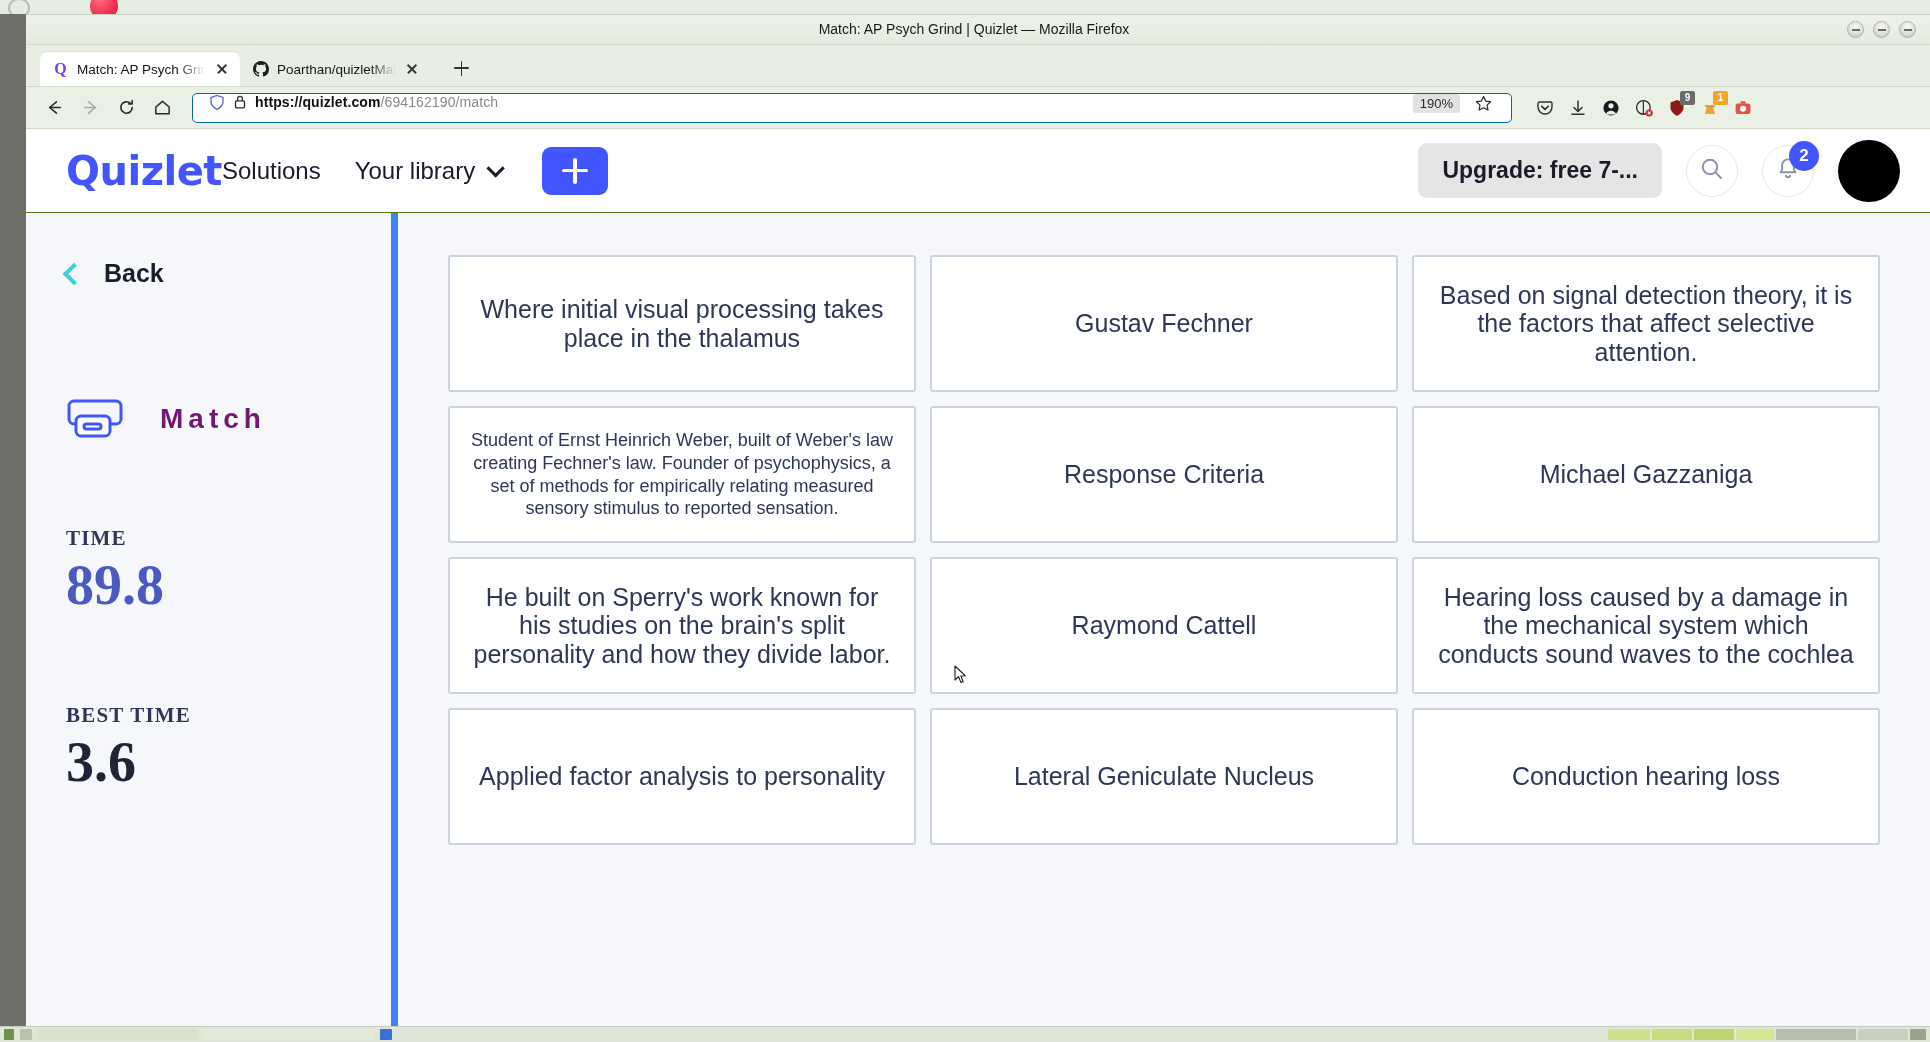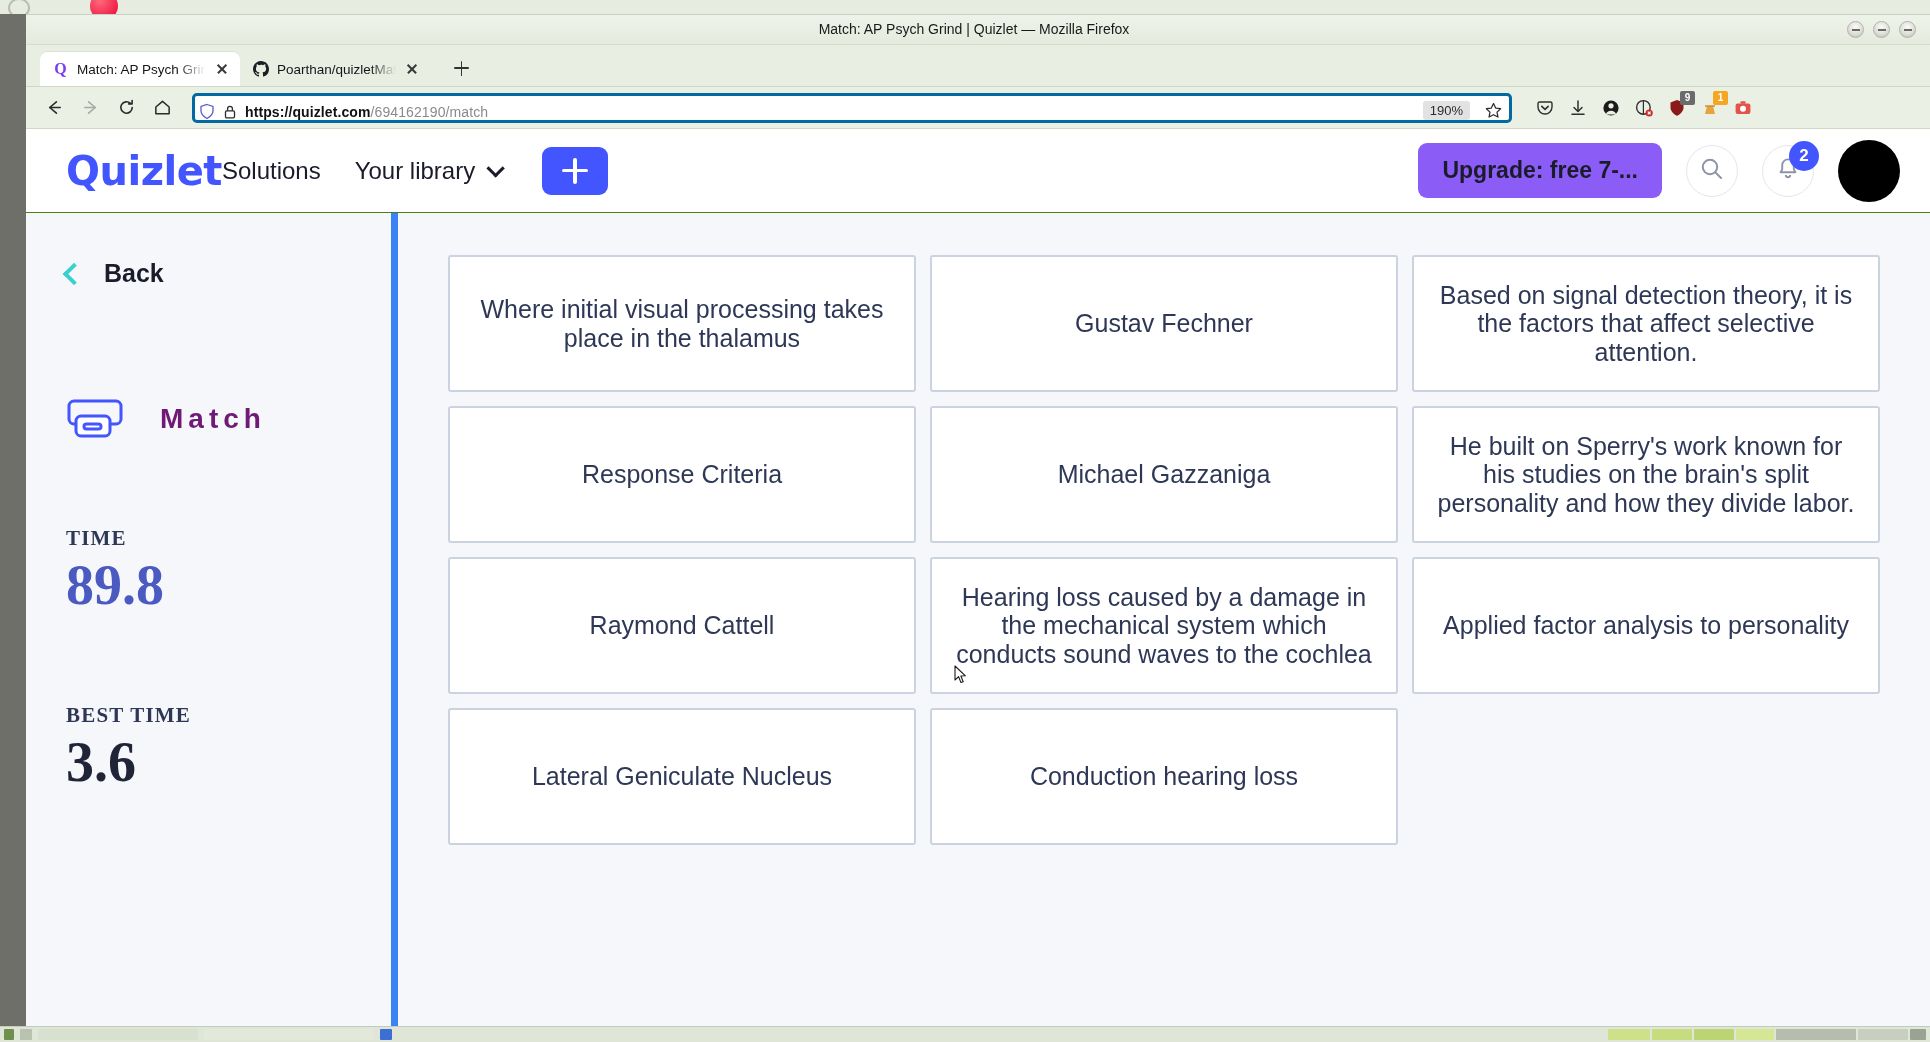--- a/index.html
+++ b/index.html
@@ -109,22 +109,22 @@
     display: flex; align-items: center; padding: 0 12px; gap: 4px;
     border-bottom: 1px solid #cfd7c6;
   }
   .nav-btn {
     width: 32px; height: 32px; display: flex; align-items: center;
     justify-content: center; color: #2b2b2b; font-size: 17px;
   }
   .nav-btn.disabled { color: #a9a9a4; }
   .urlbar {
     flex: 1 1 auto; height: 30px; margin: 0 10px;
-    background: #ffffff; border: 3px solid #0369a1; border-radius: 5px;
-    display: flex; align-items: flex-end; padding: 0 4px; gap: 8px;
+    background: #ffffff; border: 1px solid #0369a1; border-radius: 5px;
+    display: flex; align-items: flex-start; padding: 0 16px; gap: 8px;
     max-width: 1320px;
   }
   .shield-icon { width: 16px; height: 17px; }
   .lock-icon { width: 14px; height: 16px; }
   .url-text { flex: 1 1 auto; font-size: 14px; color: #8a8a8a; letter-spacing: .1px; }
   .url-text b { color: #111; font-weight: 600; }
   .zoom-badge {
     font-size: 13px; color: #2b2b2b; background: #e2e2e2;
     border-radius: 3px; padding: 2px 7px; margin-right: 6px;
   }
@@ -159,21 +159,21 @@
   .plus-btn {
     width: 66px; height: 48px; background: #4255ff; border-radius: 9px;
     margin-left: 42px; position: relative;
   }
   .plus-btn::before, .plus-btn::after { content:""; position:absolute; background:#fff; border-radius:2px; }
   .plus-btn::before { left: 20px; top: 22.5px; width: 26px; height: 3.4px; }
   .plus-btn::after  { left: 31.3px; top: 11px; width: 3.4px; height: 26px; }
 
   .qz-header-right { margin-left: auto; display: flex; align-items: center; gap: 24px; }
   .upgrade-btn {
-    background: #8b5cf6; color: #1a1c2b; font-size: 23px; font-weight: 600;
+    background: #e5e5e5; color: #1a1c2b; font-size: 23px; font-weight: 600;
     padding: 14px 24px; border-radius: 9px; white-space: nowrap;
   }
   .circ-btn {
     width: 52px; height: 52px; border-radius: 50%; border: 1px solid #e3e6ef;
     display: flex; align-items: center; justify-content: center; position: relative;
   }
   .bell-badge {
     position: absolute; top: -5px; right: -6px;
     width: 30px; height: 30px; border-radius: 50%;
     background: #4255ff; color: #fff; font-size: 17px; font-weight: bold;
@@ -457,20 +457,21 @@
           <div class="stat-block">
             <div class="stat-label">BEST TIME</div>
             <div class="stat-value best">3.6</div>
           </div>
         </div>
 
         <div class="board" id="match-board">
             <div class="card">Where initial visual processing takes place in the thalamus</div>
             <div class="card">Gustav Fechner</div>
             <div class="card">Based on signal detection theory, it is the factors that affect selective attention.</div>
+            <div class="card small-text">Student of Ernst Heinrich Weber, built of Weber's law creating Fechner's law. Founder of psychophysics, a set of methods for empirically relating measured sensory stimulus to reported sensation.</div>
             <div class="card">Response Criteria</div>
             <div class="card">Michael Gazzaniga</div>
             <div class="card">He built on Sperry's work known for his studies on the brain's split personality and how they divide labor.</div>
             <div class="card">Raymond Cattell</div>
             <div class="card">Hearing loss caused by a damage in the mechanical system which conducts sound waves to the cochlea</div>
             <div class="card">Applied factor analysis to personality</div>
             <div class="card">Lateral Geniculate Nucleus</div>
             <div class="card">Conduction hearing loss</div>
           </div>
       </div>

